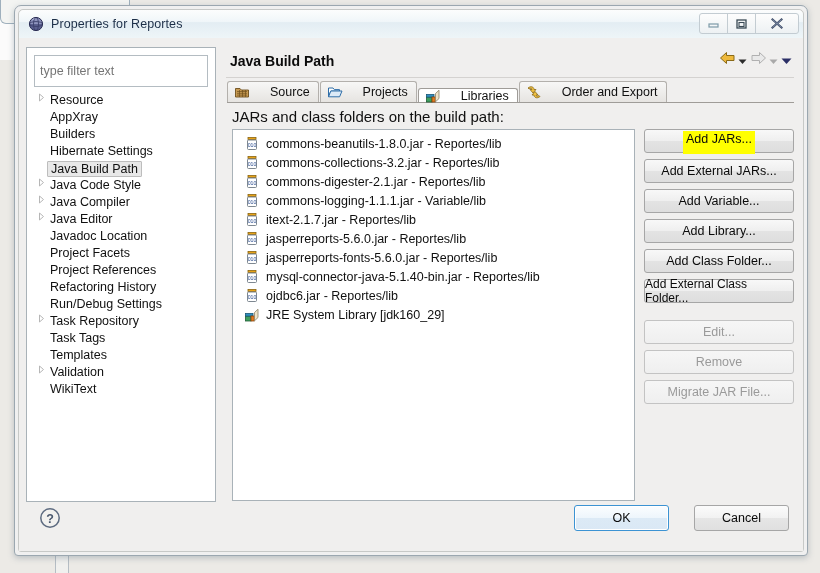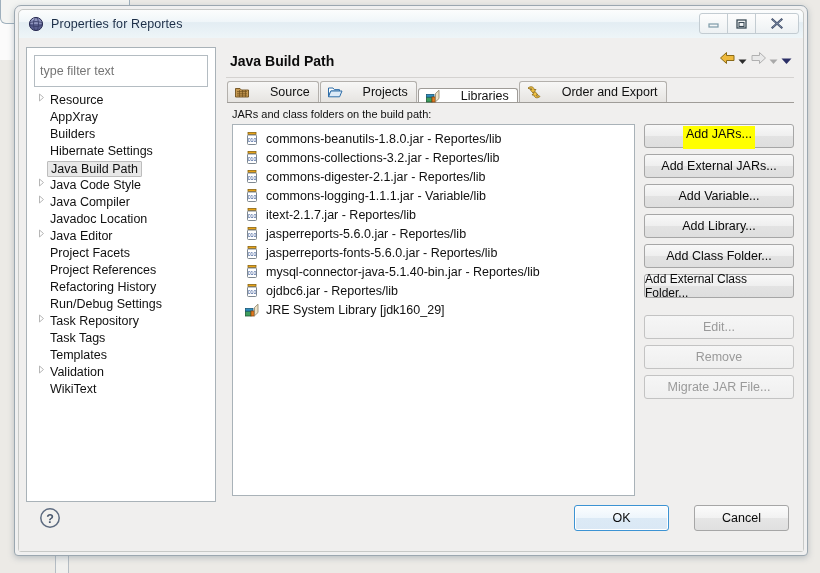--- a/index.html
+++ b/index.html
@@ -216,21 +216,21 @@
     left: 3px; right: 2px; top: 55px;
     height: 1px;
     background: #9f9c98;
   }
 
   .panel-body {
     position: absolute;
     left: 3px; right: 2px; top: 56px; bottom: 0;
   }
   .list-caption {
-    font-size: 11px;
+    font-size: 15px;
     color: #101010;
     margin: 5px 0 4px 5px;
   }
 
   .list-row { display: flex; }
   .jar-list {
     width: 414px;
     height: 372px;
     background: #ffffff;
     border: 1px solid #a9b2b8;
@@ -406,30 +406,30 @@
             </div>
             <div class="tree-item">
               <span class="twisty">
                 <svg width="7" height="9" viewBox="0 0 7 9">
                   <path d="M1.5 1 L5.5 4.5 L1.5 8 Z" fill="none" stroke="#b6b6b6" stroke-width="1"></path>
                 </svg>
               </span>
               <span class="tree-label">Java Compiler</span>
             </div>
             <div class="tree-item">
-              <span class="twisty"></span>
-              <span class="tree-label">Javadoc Location</span>
-            </div>
-            <div class="tree-item">
               <span class="twisty">
                 <svg width="7" height="9" viewBox="0 0 7 9">
                   <path d="M1.5 1 L5.5 4.5 L1.5 8 Z" fill="none" stroke="#b6b6b6" stroke-width="1"></path>
                 </svg>
               </span>
               <span class="tree-label">Java Editor</span>
+            </div>
+            <div class="tree-item">
+              <span class="twisty"></span>
+              <span class="tree-label">Javadoc Location</span>
             </div>
             <div class="tree-item">
               <span class="twisty"></span>
               <span class="tree-label">Project Facets</span>
             </div>
             <div class="tree-item">
               <span class="twisty"></span>
               <span class="tree-label">Project References</span>
             </div>
             <div class="tree-item">

